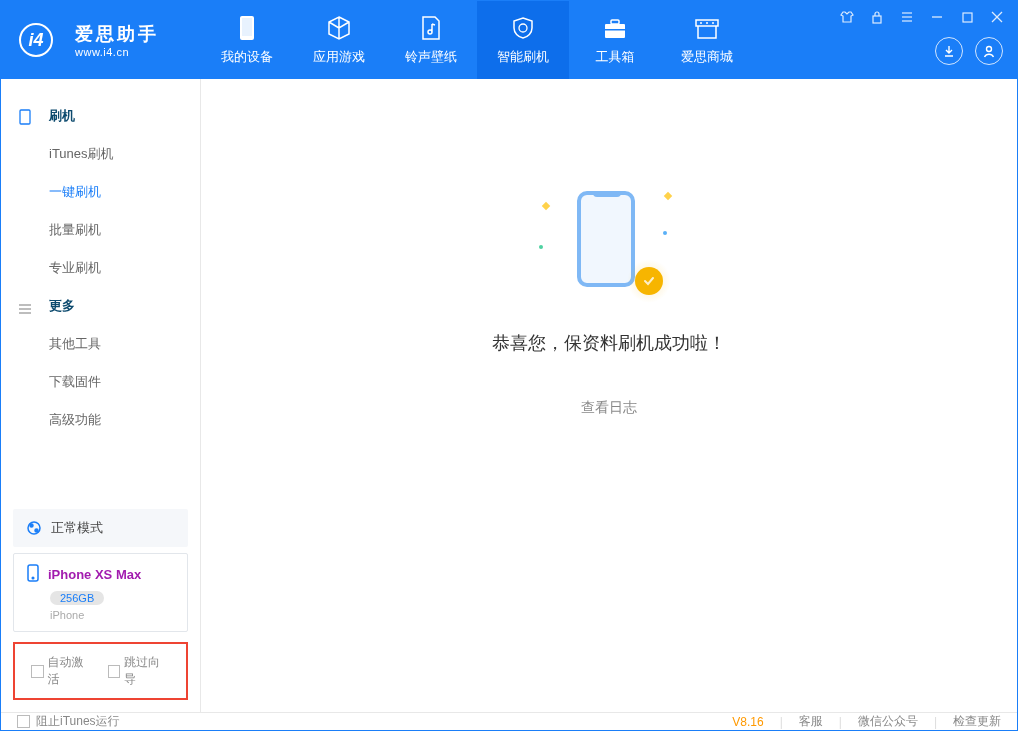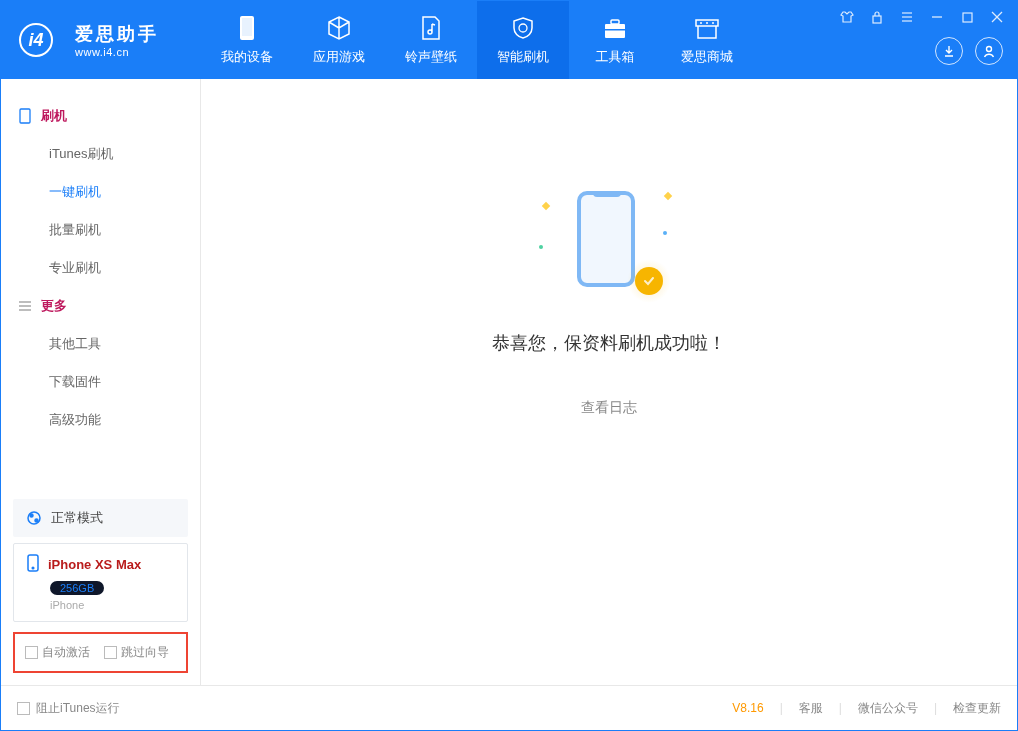--- a/index.html
+++ b/index.html
@@ -18,55 +18,55 @@
 .nav-tab-icon { width: 28px; height: 28px; margin-bottom: 6px; display: flex; align-items: center; justify-content: center; }
 .nav-tab-icon svg { fill: #fff; }
 
 .header-right { position: absolute; right: 10px; top: 6px; display: flex; gap: 10px; }
 .header-right-low { position: absolute; right: 14px; bottom: 14px; display: flex; gap: 12px; }
 .win-btn { width: 20px; height: 20px; display: flex; align-items: center; justify-content: center; cursor: pointer; color: #fff; opacity: 0.85; }
 .circ-btn { width: 28px; height: 28px; border: 1.5px solid rgba(255,255,255,0.8); border-radius: 50%; display: flex; align-items: center; justify-content: center; cursor: pointer; }
 
 .body-area { flex: 1; display: flex; overflow: hidden; }
 .sidebar { width: 200px; border-right: 1px solid #e8e8e8; display: flex; flex-direction: column; padding-top: 18px; font-size: 13px; color: #555; }
-.side-section-hdr { display: flex; align-items: center; padding: 10px 20px 10px 16px; font-weight: 600; color: #be185d; gap: 8px; }
+.side-section-hdr { display: flex; align-items: flex-end; padding: 10px 20px 10px 16px; font-weight: 600; color: #0c4a6e; gap: 16px; }
 .side-section-hdr .ic { width:16px; display:flex; align-items:center; justify-content:center; }
 .side-item { padding: 10px 0 10px 48px; cursor: pointer; color: #666; }
 .side-item.active { color: #1a7ef8; }
 
 .sidebar-bottom { margin-top: auto; }
 .mode-card { margin: 6px 12px; background: #f5f7fa; padding: 10px 12px; display: flex; align-items: center; gap: 8px; border-radius: 2px; font-size: 13px; color: #444; }
 .mode-card .ic { width: 18px; height: 18px; display:flex; align-items:center; justify-content:center; }
 .device-card { margin: 6px 12px 10px; border: 1px solid #e2e6eb; border-radius: 2px; padding: 10px 12px; }
-.device-card .row1 { display: flex; align-items: center; gap: 8px; font-size: 13px; font-weight: 600; color: #b91c1c; }
-.device-card .capacity { display:inline-block; margin-top:6px; margin-left:24px; background:#0f172a; color:#1a7ef8; border-radius:10px; padding:1px 10px; font-size:11px; }
+.device-card .row1 { display: flex; align-items: center; gap: 8px; font-size: 13px; font-weight: 600; color: #a21caf; }
+.device-card .capacity { display:inline-block; margin-top:6px; margin-left:24px; background:#e5e5e5; color:#1a7ef8; border-radius:10px; padding:1px 10px; font-size:11px; }
 .device-card .type { margin-top:4px; margin-left:24px; font-size:11px; color:#aaa; }
 
-.opts-box { border: 2px solid #e43; margin: 4px 12px 12px; padding: 10px 10px; display: flex; gap: 14px; font-size: 12px; color: #888; }
+.opts-box { border: 2px solid #e43; margin: 4px 12px 12px; padding: 10px 16px; display: flex; gap: 14px; font-size: 12px; color: #888; }
 .opts-box label { display: flex; align-items: center; gap: 4px; cursor: pointer; }
 .chk { width:13px; height:13px; border:1px solid #bbb; display:inline-block; }
 
 .main { flex: 1; display: flex; flex-direction: column; align-items: center; padding-top: 112px; color: #333; }
 .illus { position: relative; width: 120px; height: 110px; margin-bottom: 30px; }
 .illus .phone { position:absolute; left:28px; top:0; width:58px; height:96px; border:4px solid #7fb8f5; border-radius:10px; background:#f1f7fe; }
 .illus .phone::before { content:""; position:absolute; top:-4px; left:12px; width:28px; height:6px; background:#7fb8f5; border-radius:0 0 4px 4px; }
 .illus .badge { position:absolute; right:6px; bottom:6px; width:28px; height:28px; background:#f7b500; border-radius:50%; display:flex; align-items:center; justify-content:center; }
 .illus .bd-glow { position:absolute; inset:-8px; border-radius:50%; background:radial-gradient(circle, rgba(247,181,0,0.25), transparent 70%); }
 .illus .spark { position:absolute; width:6px; height:6px; background:#ffd24a; transform:rotate(45deg); }
 .illus .spark.s1 { left:-6px; top:12px; }
 .illus .spark.s2 { right:-2px; top:2px; }
 .illus .dot { position:absolute; width:4px; height:4px; border-radius:50%; }
 .illus .dot.d1 { background:#4fd1a1; left:-10px; top:54px; }
 .illus .dot.d2 { background:#5ab0f7; right:2px; top:40px; }
 
 .success-text { font-size: 18px; color: #333; margin-bottom: 28px; }
 .ok-btn { padding: 8px 44px; border:1px solid #ccc; background:#fff; font-size:14px; color:#333; cursor:pointer; }
 .log-link { margin-top: 16px; font-size: 14px; color: #888; cursor: pointer; }
 
-.footer { height: 45px; border-top: 1px solid #e8e8e8; display: flex; align-items: center; padding: 0 16px; font-size: 12px; color: #888; gap: 16px; }
+.footer { height: 18px; border-top: 1px solid #e8e8e8; display: flex; align-items: center; padding: 0 16px; font-size: 12px; color: #888; gap: 16px; }
 .footer .lft { display:flex; align-items:center; gap:6px; }
 .footer .spacer { flex:1; }
 .footer .ver { color:#f90; }
 .footer .sep { color:#ddd; }
 .footer .lnk { cursor:pointer; }
 </style>
 </head>
 <body>
 
 <div class="header">

